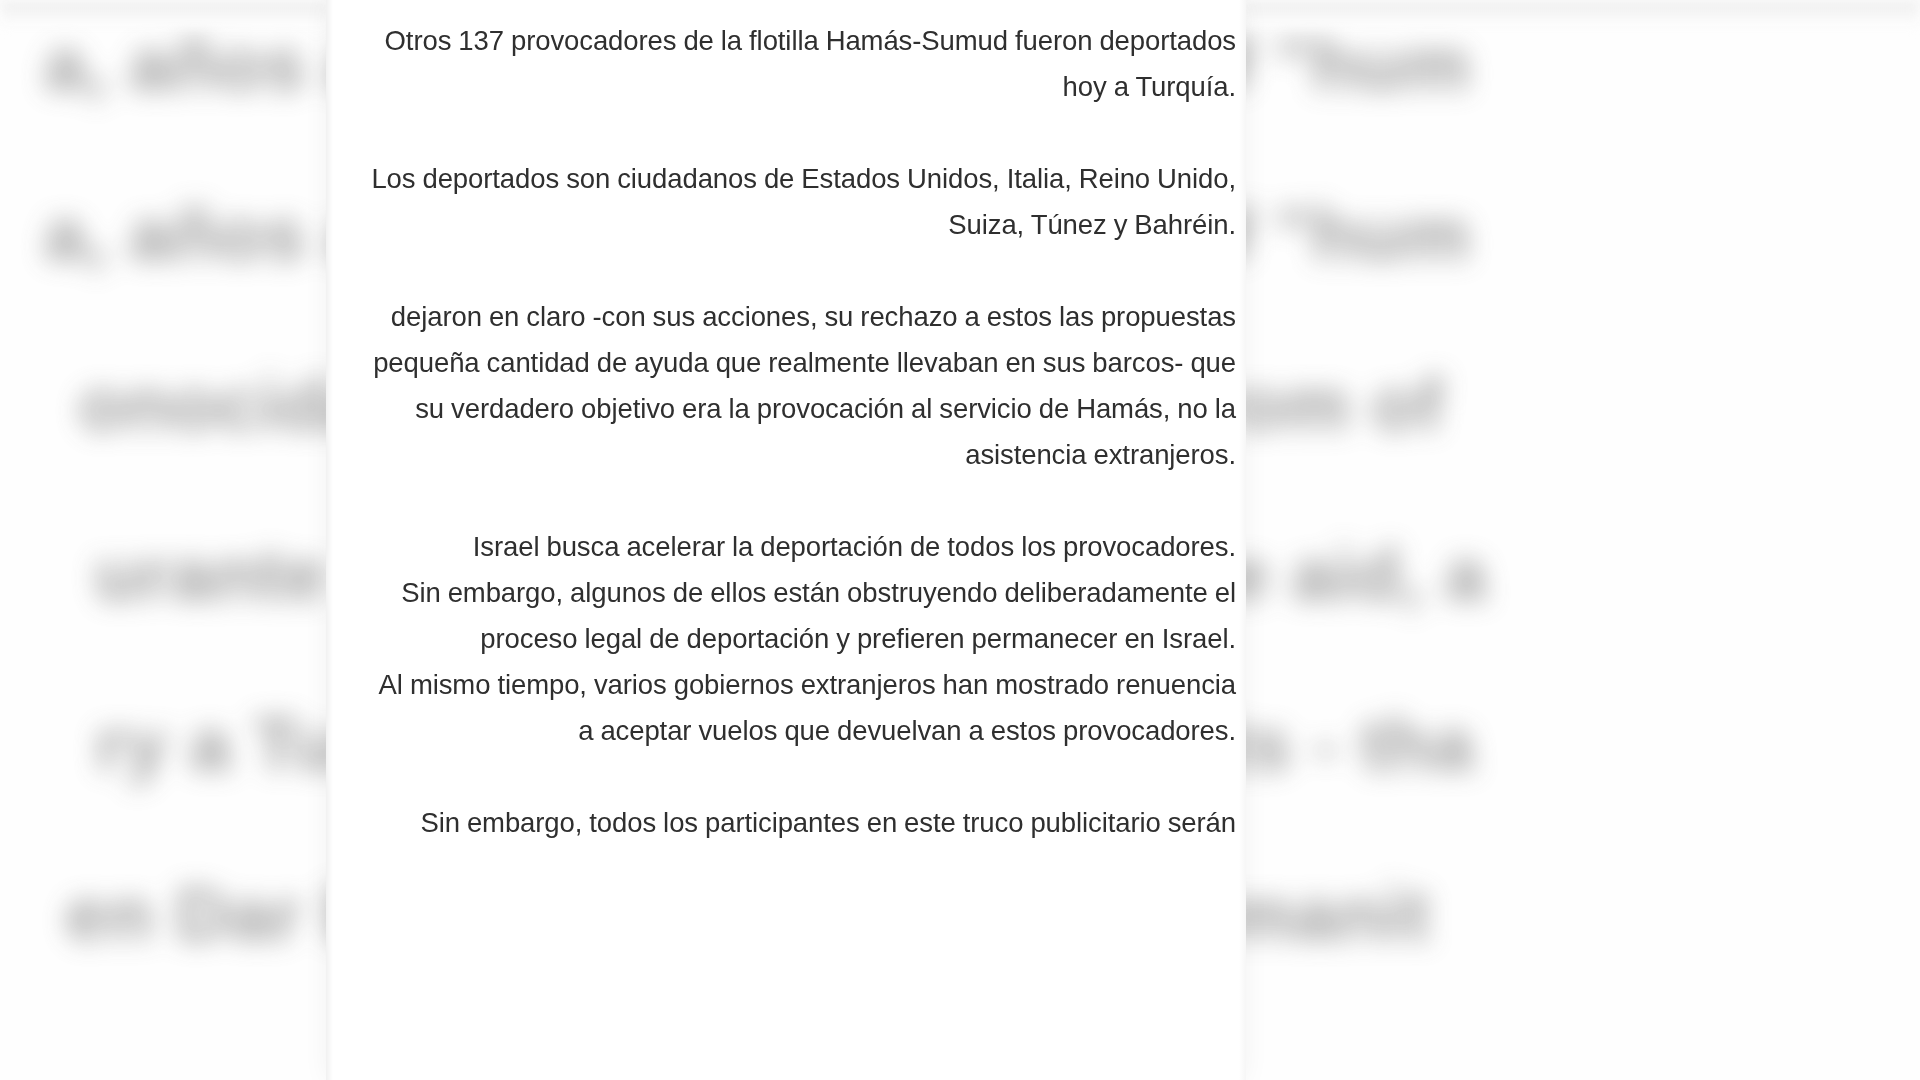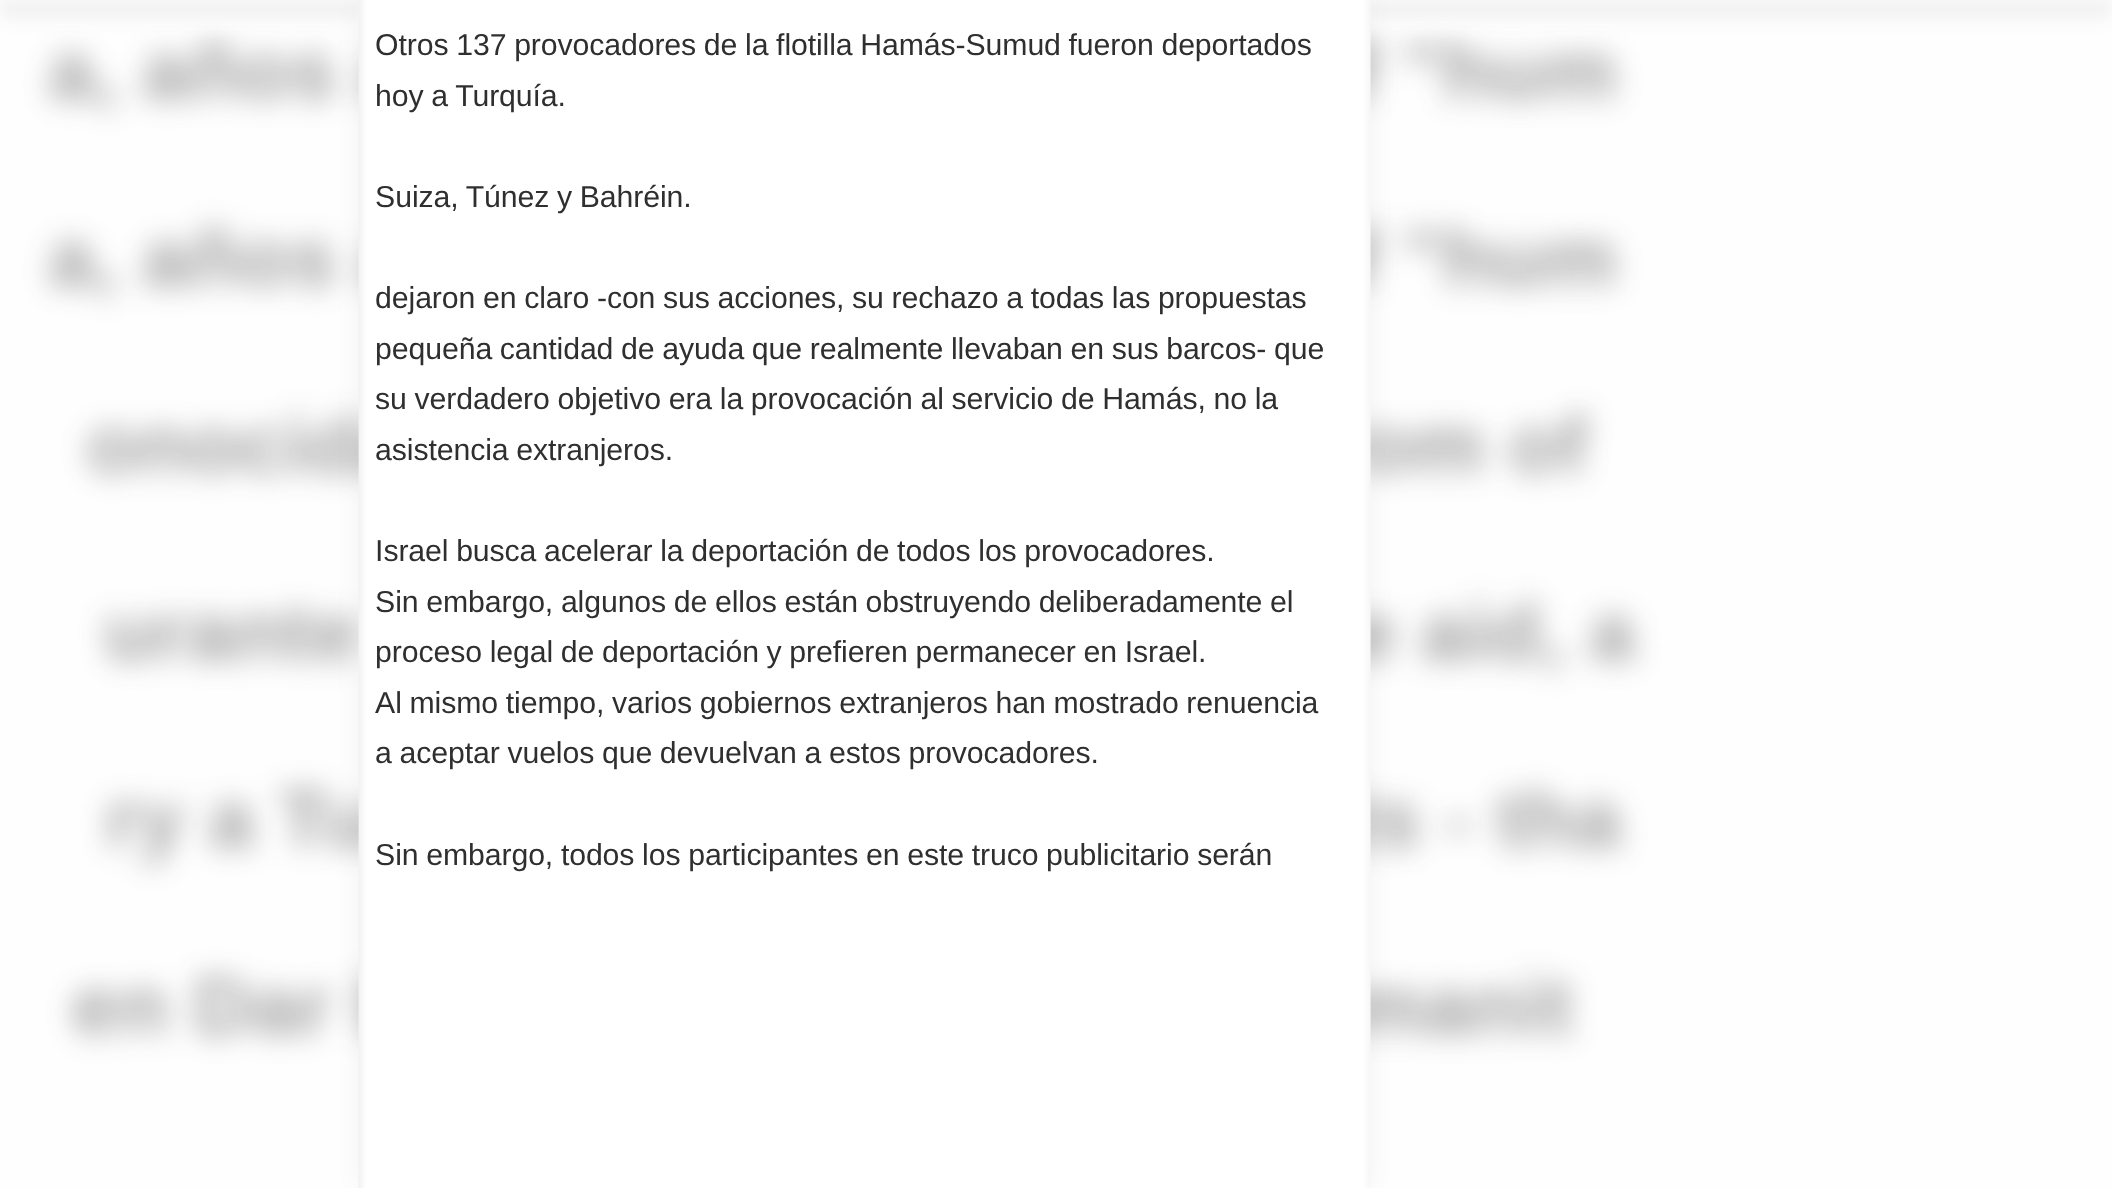--- a/index.html
+++ b/index.html
@@ -81,20 +81,21 @@
   }
 
   .para {
     color: #2f2f2f;
     font-family: "Liberation Sans", sans-serif;
     font-size: 27.5px;
     line-height: 46px;
     letter-spacing: -0.1px;
     margin: 0 0 46px 0;
     word-spacing: -0.5px;
+    text-align: right;
   }
   .para .ln { display: block; }
   .para:last-child { margin-bottom: 0; }
 
   
   .card-edge-l, .card-edge-r {
     position: absolute;
     top: 0; bottom: 0;
     width: 7px;
     pointer-events: none;
@@ -132,25 +133,26 @@
     <div class="card-edge-r"></div>
 
     <div id="card-inner">
 
       <p class="para">
         <span class="ln">Otros 137 provocadores de la flotilla Hamás-Sumud fueron deportados</span>
         <span class="ln">hoy a Turquía.</span>
       </p>
 
       <p class="para">
+        <span class="ln">Los deportados son ciudadanos de Estados Unidos, Italia, Reino Unido,</span>
         <span class="ln">Suiza, Túnez y Bahréin.</span>
       </p>
 
       <p class="para">
-        <span class="ln">dejaron en claro -con sus acciones, su rechazo a todas las propuestas</span>
+        <span class="ln">dejaron en claro -con sus acciones, su rechazo a estos las propuestas</span>
         <span class="ln">pequeña cantidad de ayuda que realmente llevaban en sus barcos- que</span>
         <span class="ln">su verdadero objetivo era la provocación al servicio de Hamás, no la</span>
         <span class="ln">asistencia extranjeros.</span>
       </p>
 
       <p class="para">
         <span class="ln">Israel busca acelerar la deportación de todos los provocadores.</span>
         <span class="ln">Sin embargo, algunos de ellos están obstruyendo deliberadamente el</span>
         <span class="ln">proceso legal de deportación y prefieren permanecer en Israel.</span>
         <span class="ln">Al mismo tiempo, varios gobiernos extranjeros han mostrado renuencia</span>

